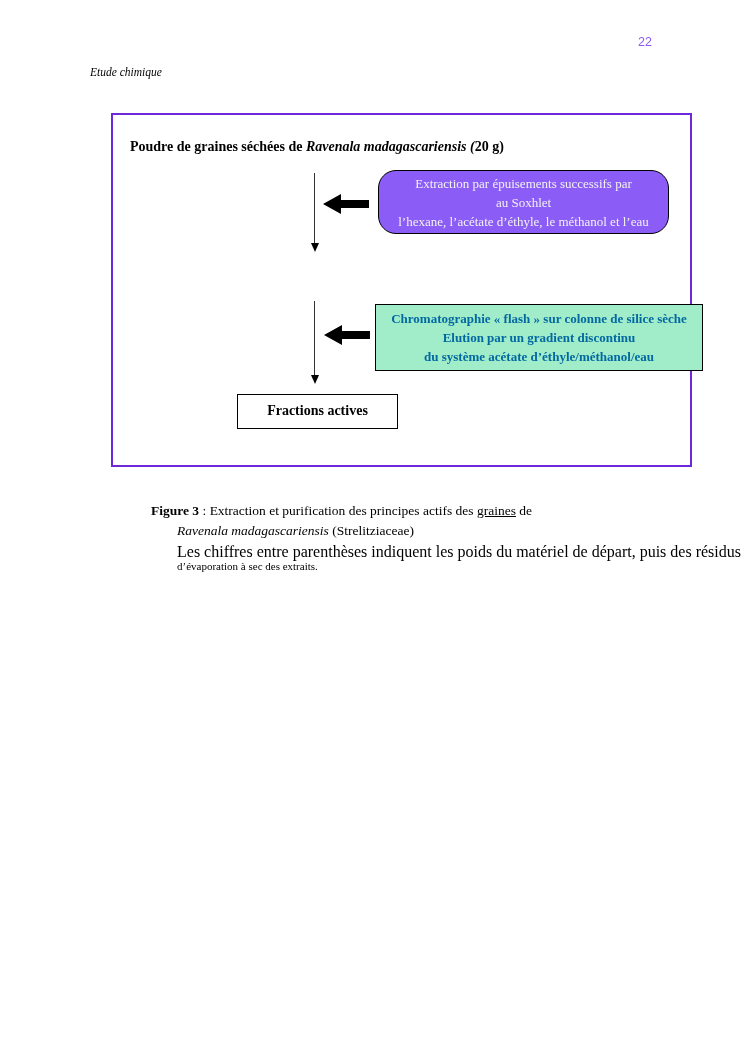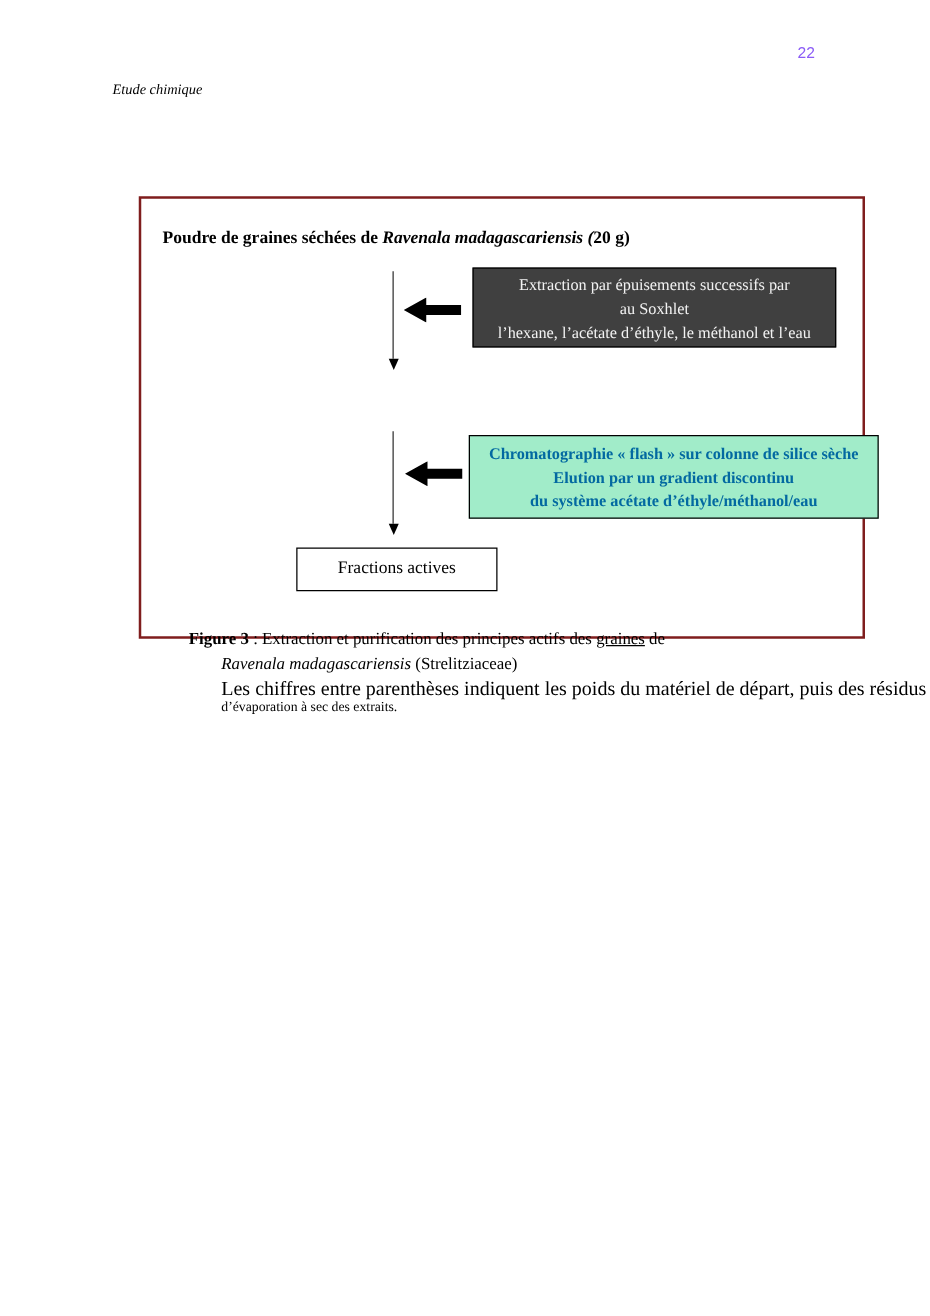--- a/index.html
+++ b/index.html
@@ -28,22 +28,21 @@
     font-style: italic;
     font-size: 11.5px;
     text-align: right;
   }
   .flowchart-frame {
     position: absolute;
     left: 111px;
     top: 113px;
     width: 581px;
     height: 354px;
-    border: 2px solid #7f1d1d;
-    margin-top: 44px;
+    border: 2px solid #6d28d9;
   }
   .source-label {
     position: absolute;
     left: 17px;
     top: 24px;
     font-size: 14px;
     font-weight: bold;
     white-space: nowrap;
   }
   .italic { font-style: italic; }
@@ -95,21 +94,21 @@
     font-weight: bold;
     white-space: nowrap;
   }
   .result-box {
     position: absolute;
     left: 124px; top: 279px;
     width: 161px; height: 35px;
     border: 1.5px solid #000000;
     background: #ffffff;
     font-size: 14px;
-    font-weight: normal;
+    font-weight: bold;
     text-align: center;
     line-height: 32px;
   }
   .caption-line-1 {
     position: absolute;
     left: 131px;
     top: 503px;
     font-size: 13.5px;
     white-space: nowrap;
     margin-left: 20px;
@@ -149,21 +148,21 @@
 
   <div class="flowchart-frame">
 
     <div class="source-label">
       <span>Poudre de graines séchées de </span><span class="italic">Ravenala madagascariensis (</span><span>20 g)</span>
     </div>
 
     <div class="vline vline-1"></div>
     <div class="arrowhead-down arrowhead-1"></div>
 
-    <div class="process-box process-box-1" style="background-color: #404040; color: rgb(242, 242, 242); border-color: rgb(0, 0, 0);">
+    <div class="process-box process-box-1" style="background-color: #8b5cf6; color: rgb(242, 242, 242); border-color: rgb(0, 0, 0); border-radius: 18px;">
       <div>Extraction par épuisements successifs par</div>
       <div>au Soxhlet</div>
       <div>l’hexane, l’acétate d’éthyle, le méthanol et l’eau</div>
     </div>
 
     <svg class="block-arrow block-arrow-1" viewBox="0 0 46 20">
       <polygon points="0,10 18,0 18,6 46,6 46,14 18,14 18,20" fill="#000000"></polygon>
     </svg>
 
 

